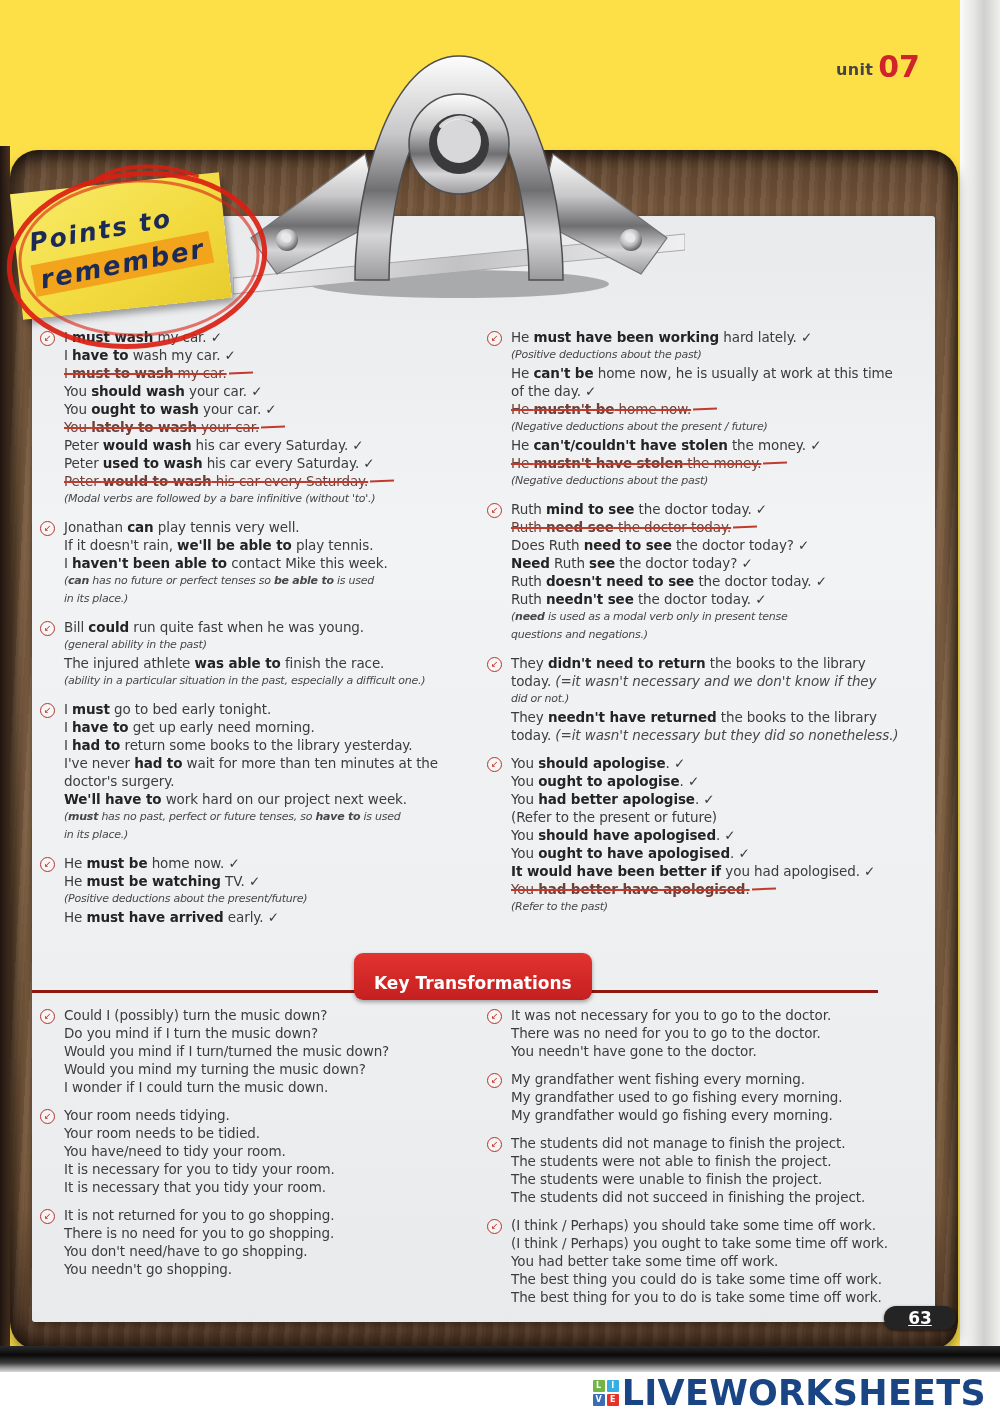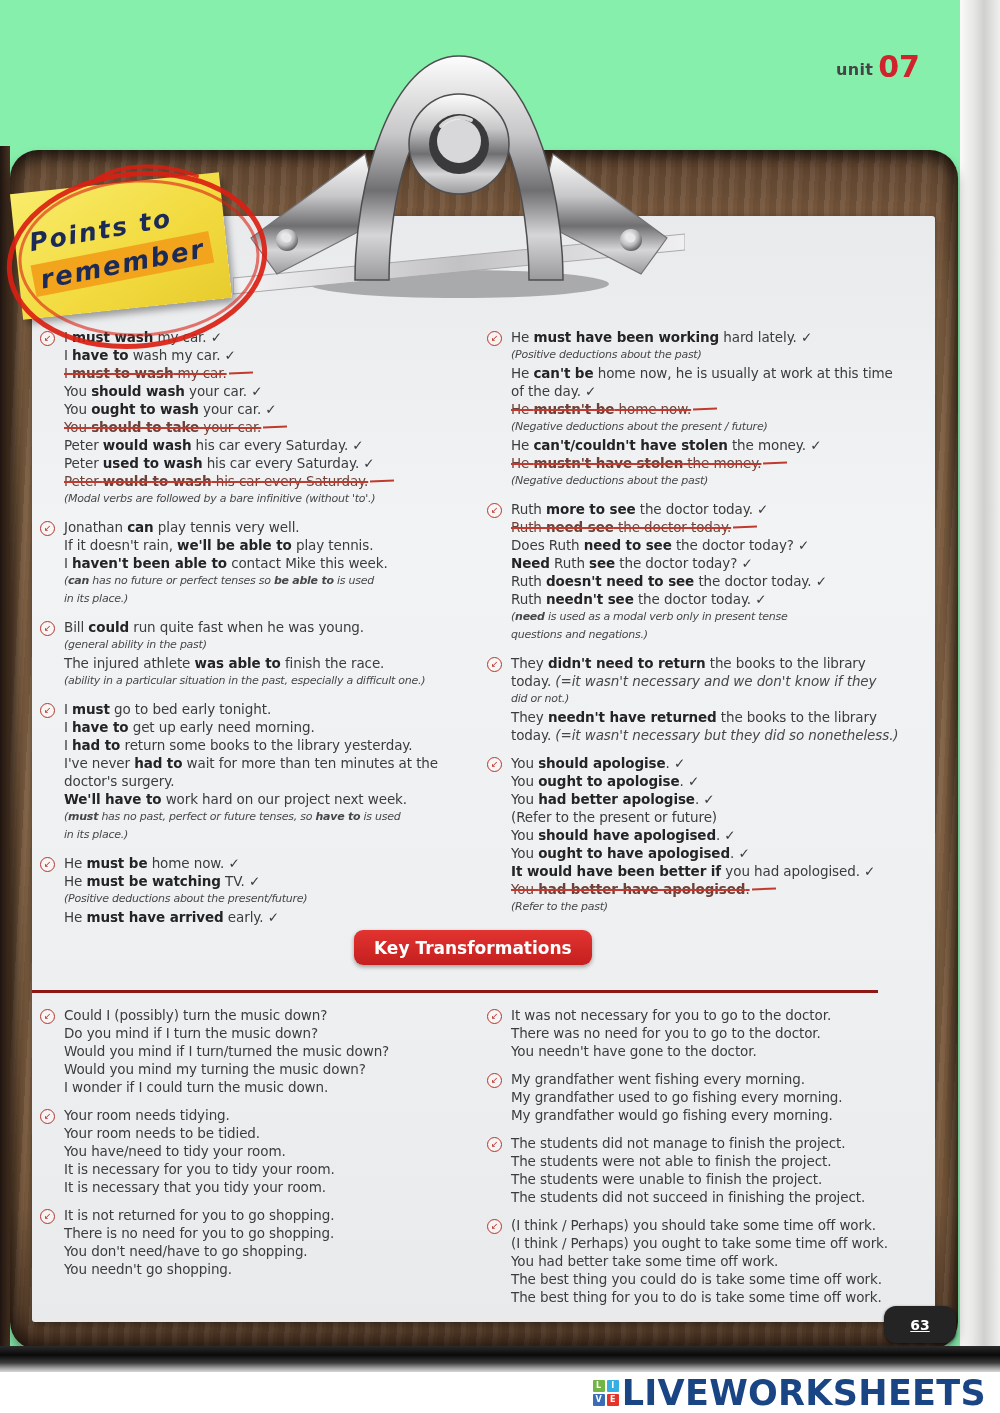--- a/index.html
+++ b/index.html
@@ -1,17 +1,17 @@
 <!DOCTYPE html>
 <html><head>
 <meta charset="utf-8">
 <style>
   html,body{margin:0;padding:0;}
   body{font-family:"DejaVu Sans","Liberation Sans",sans-serif;}
-  .page{position:relative;width:1000px;height:1413px;background:#86efac;overflow:hidden;}
+  .page{position:relative;width:1000px;height:1413px;background:#fde047;overflow:hidden;}
 
   
   .edge-right{position:absolute;right:0;top:0;width:40px;height:1372px;z-index:1;
     background:linear-gradient(90deg,#fbfbf9 0%,#e6e6e4 35%,#d0d0ce 60%,#efefed 100%);}
   .edge-left{position:absolute;left:0;top:146px;width:10px;height:1212px;z-index:2;
     background:linear-gradient(90deg,#1f1511,#4a3322);}
 
   
   .unit{position:absolute;left:836px;top:52px;display:flex;align-items:flex-end;gap:5px;z-index:4;}
   .unit-word{font-size:16px;font-weight:700;color:#454547;margin-bottom:3px;letter-spacing:.3px;}
@@ -44,27 +44,27 @@
   .line{font-size:13.5px;line-height:18px;color:#3c3c3e;white-space:nowrap;letter-spacing:-.1px;}
   .line .b{font-weight:700;color:#242426;}
   .line .i{font-style:italic;color:#474749;}
   .line.note{font-size:11px;letter-spacing:-.25px;}
   .line .s{color:#6e4038;text-decoration:line-through;text-decoration-color:#c03a2e;text-decoration-thickness:2px;}
   .line.struck::after{content:"";display:inline-block;width:24px;border-top:2px solid #c03a2e;
     vertical-align:middle;margin-left:2px;transform:translateY(-1px) rotate(-2deg);}
 
   
   .kt-rule{position:absolute;left:0;top:774px;width:846px;height:3px;background:#8e1812;}
-  .kt-banner{position:absolute;left:322px;top:714px;padding:8px 20px 7px;border-radius:9px;
+  .kt-banner{position:absolute;left:322px;top:737px;padding:20px 20px 7px;border-radius:9px;
     background:linear-gradient(180deg,#e23431,#c41f1f);color:#fff;font-weight:700;font-size:17px;
     box-shadow:0 2px 4px rgba(0,0,0,.35);}
 
   
-  .page-badge{position:absolute;left:884px;top:1306px;width:72px;height:37px;border-radius:12px;
-    background:#242424;color:#fff;font-size:14px;font-weight:700;display:flex;align-items:center;
+  .page-badge{position:absolute;left:884px;top:1306px;width:72px;height:24px;border-radius:12px;
+    background:#242424;color:#fff;font-size:17px;font-weight:700;display:flex;align-items:center;
     justify-content:center;z-index:6;box-shadow:0 1px 3px rgba(0,0,0,.6);text-decoration:underline;}
 
   
   .clip{position:absolute;left:233px;top:42px;width:452px;height:262px;z-index:7;}
 
   
   .sticky{position:absolute;left:16px;top:183px;width:210px;height:126px;z-index:8;
     background:linear-gradient(150deg,#f9ec6a,#f2da3e 60%,#e8cc2e);
     transform:rotate(-6deg);box-shadow:3px 5px 7px rgba(0,0,0,.35);
     display:flex;flex-direction:column;justify-content:center;padding-left:14px;box-sizing:border-box;}
@@ -102,21 +102,21 @@
       <div class="cols" id="points-cols">
         <div class="col left" id="points-left">
             <div class="block">
               <span class="bullet">↙</span>
               <div class="lines">
                 <div class="line"><span>I </span><span class="b">must wash</span><span> my car. ✓</span></div>
                 <div class="line"><span>I </span><span class="b">have to</span><span> wash my car. ✓</span></div>
                 <div class="line struck"><span class="s">I </span><span class="b s">must to wash</span><span class="s"> my car.</span></div>
                 <div class="line"><span>You </span><span class="b">should wash</span><span> your car. ✓</span></div>
                 <div class="line"><span>You </span><span class="b">ought to wash</span><span> your car. ✓</span></div>
-                <div class="line struck"><span class="s">You </span><span class="b s">should to take</span><span class="s"> your car.</span></div>
+                <div class="line struck"><span class="s">You </span><span class="b s">lately to wash</span><span class="s"> your car.</span></div>
                 <div class="line"><span>Peter </span><span class="b">would wash</span><span> his car every Saturday. ✓</span></div>
                 <div class="line"><span>Peter </span><span class="b">used to wash</span><span> his car every Saturday. ✓</span></div>
                 <div class="line struck"><span class="s">Peter </span><span class="b s">would to wash</span><span class="s"> his car every Saturday.</span></div>
                 <div class="line note"><span class="i">(Modal verbs are followed by a bare infinitive (without 'to'.)</span></div>
               </div>
             </div>
             <div class="block">
               <span class="bullet">↙</span>
               <div class="lines">
                 <div class="line"><span>Jonathan </span><span class="b">can</span><span> play tennis very well.</span></div>
@@ -169,21 +169,21 @@
                 <div class="line struck"><span class="s">He </span><span class="b s">mustn't be</span><span class="s"> home now.</span></div>
                 <div class="line note"><span class="i">(Negative deductions about the present / future)</span></div>
                 <div class="line"><span>He </span><span class="b">can't/couldn't have stolen</span><span> the money. ✓</span></div>
                 <div class="line struck"><span class="s">He </span><span class="b s">mustn't have stolen</span><span class="s"> the money.</span></div>
                 <div class="line note"><span class="i">(Negative deductions about the past)</span></div>
               </div>
             </div>
             <div class="block">
               <span class="bullet">↙</span>
               <div class="lines">
-                <div class="line"><span>Ruth </span><span class="b">more to see</span><span> the doctor today. ✓</span></div>
+                <div class="line"><span>Ruth </span><span class="b">mind to see</span><span> the doctor today. ✓</span></div>
                 <div class="line struck"><span class="s">Ruth </span><span class="b s">need see</span><span class="s"> the doctor today.</span></div>
                 <div class="line"><span>Does Ruth </span><span class="b">need to see</span><span> the doctor today? ✓</span></div>
                 <div class="line"><span class="b">Need</span><span> Ruth </span><span class="b">see</span><span> the doctor today? ✓</span></div>
                 <div class="line"><span>Ruth </span><span class="b">doesn't need to see</span><span> the doctor today. ✓</span></div>
                 <div class="line"><span>Ruth </span><span class="b">needn't see</span><span> the doctor today. ✓</span></div>
                 <div class="line note"><span class="i">(</span><span class="b i">need</span><span class="i"> is used as a modal verb only in present tense</span></div>
                 <div class="line note"><span class="i">questions and negations.)</span></div>
               </div>
             </div>
             <div class="block">

